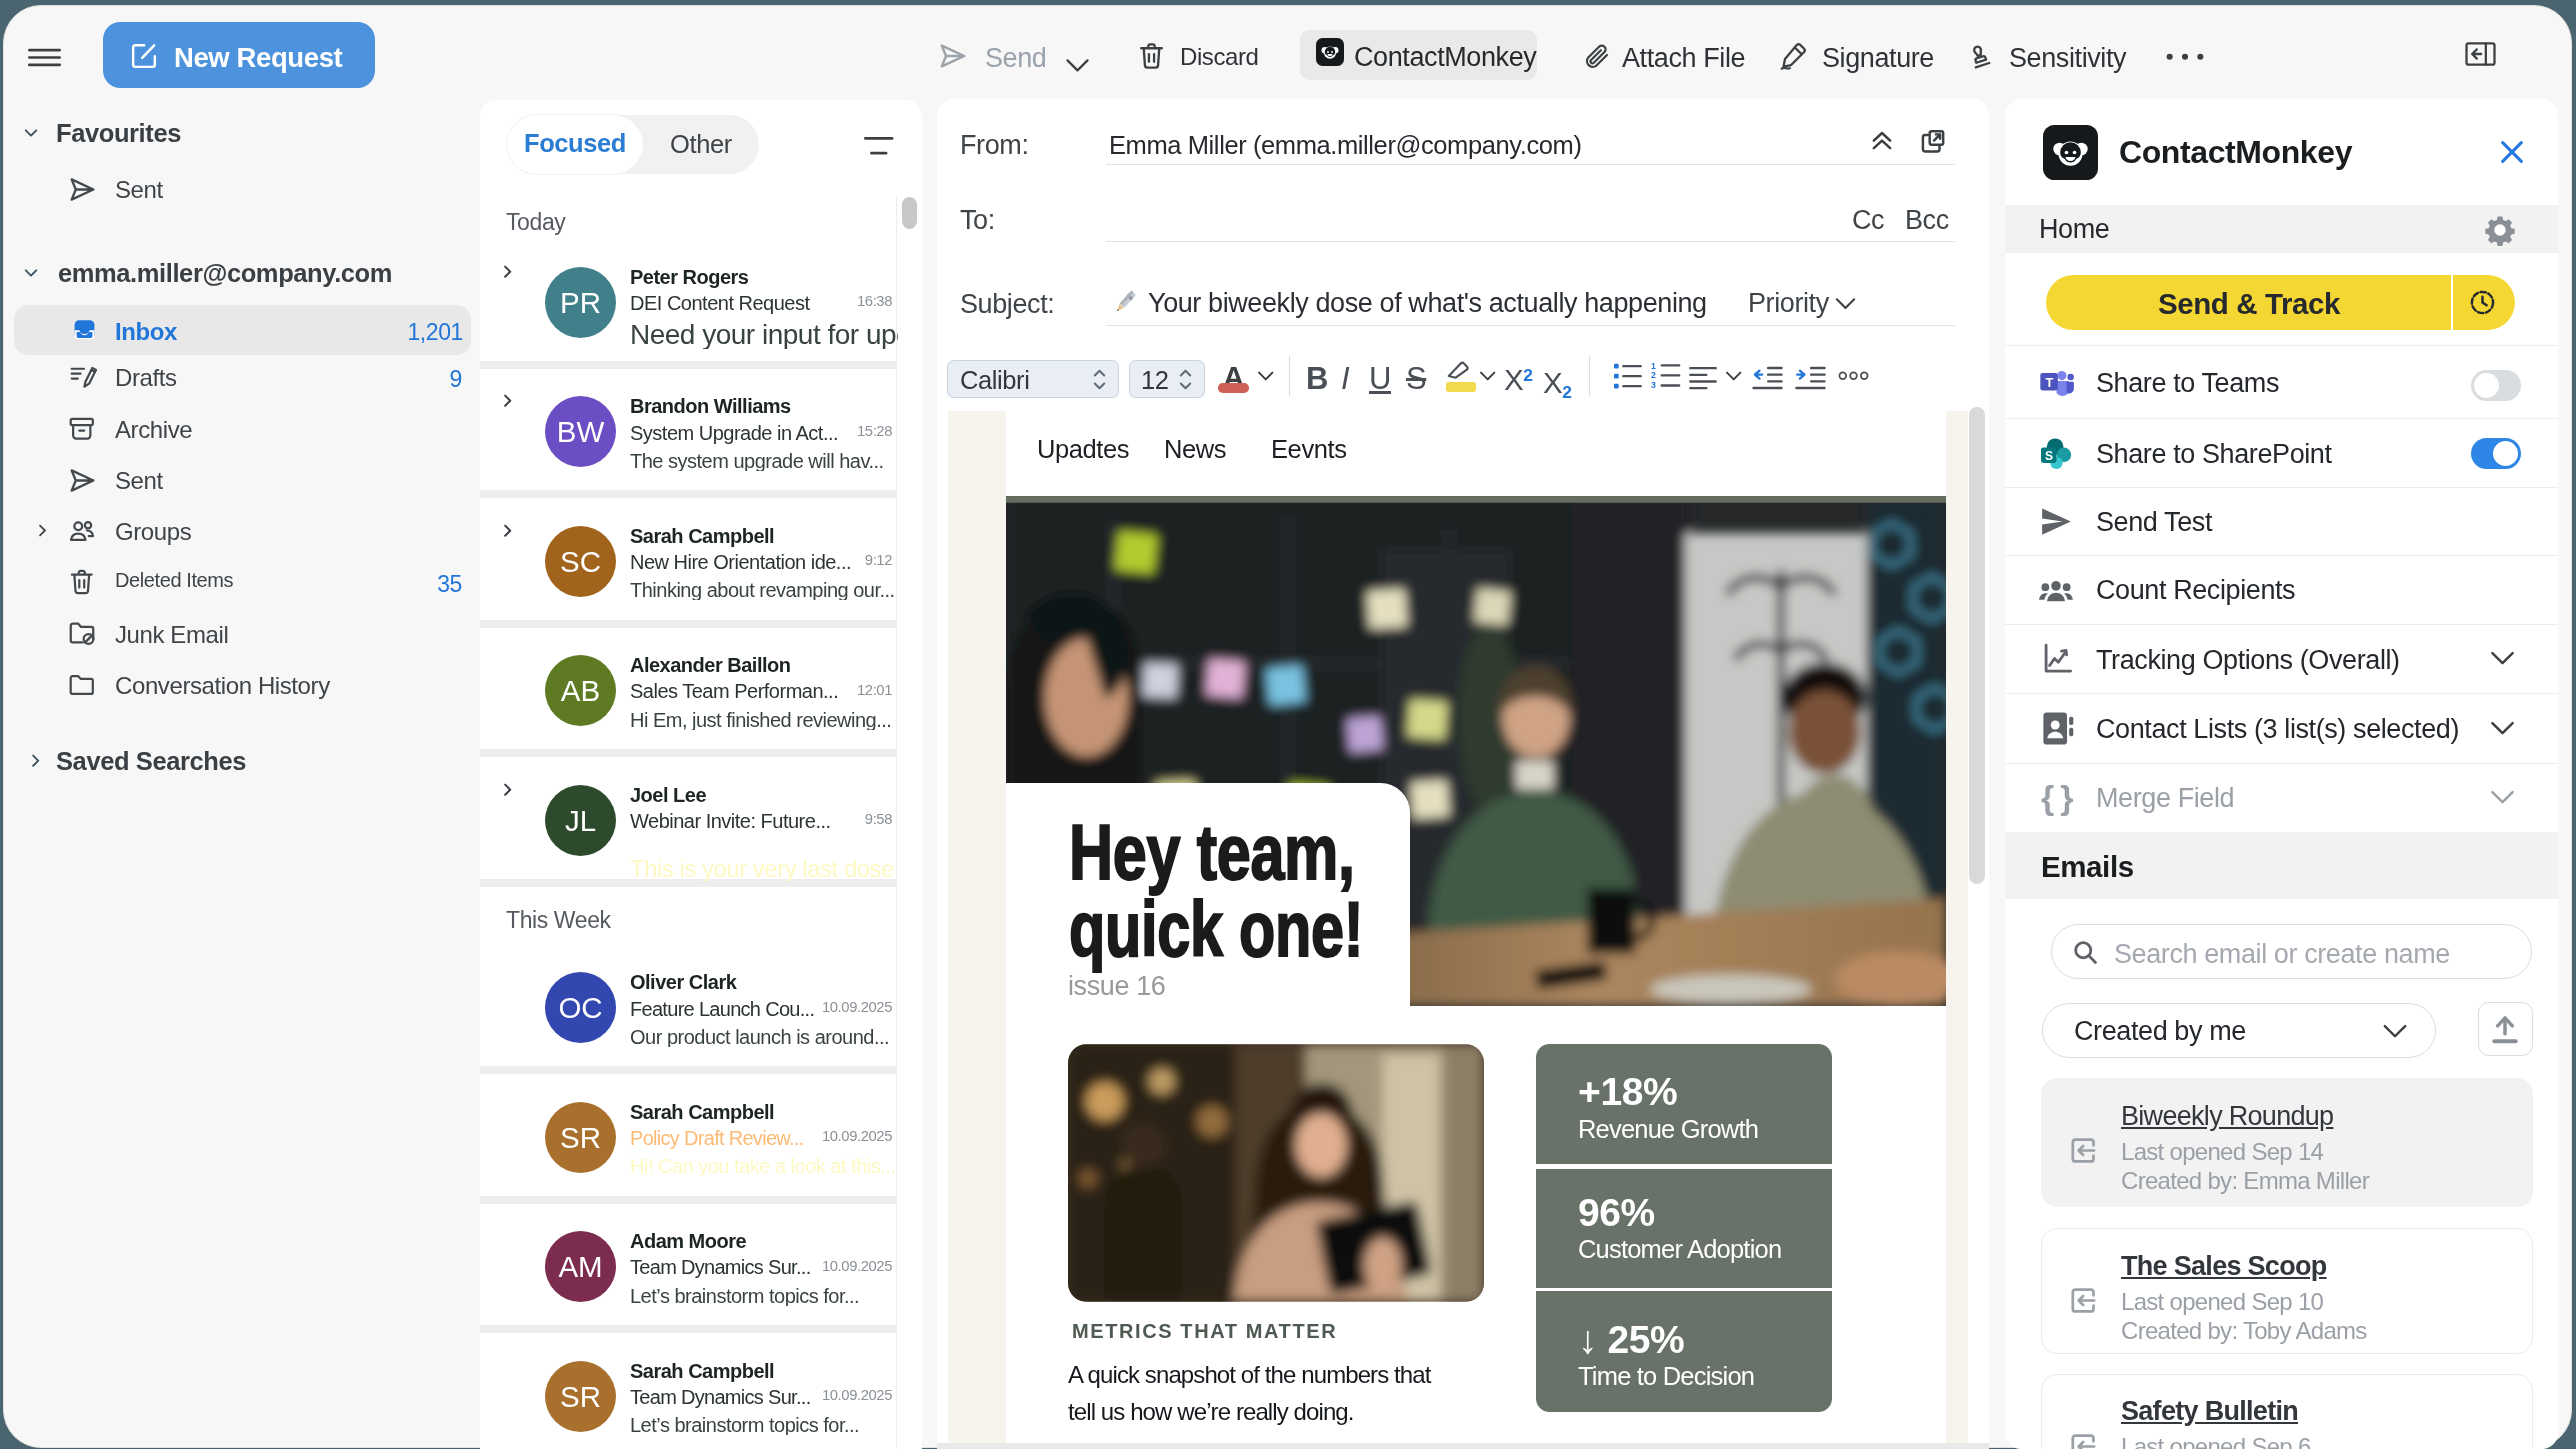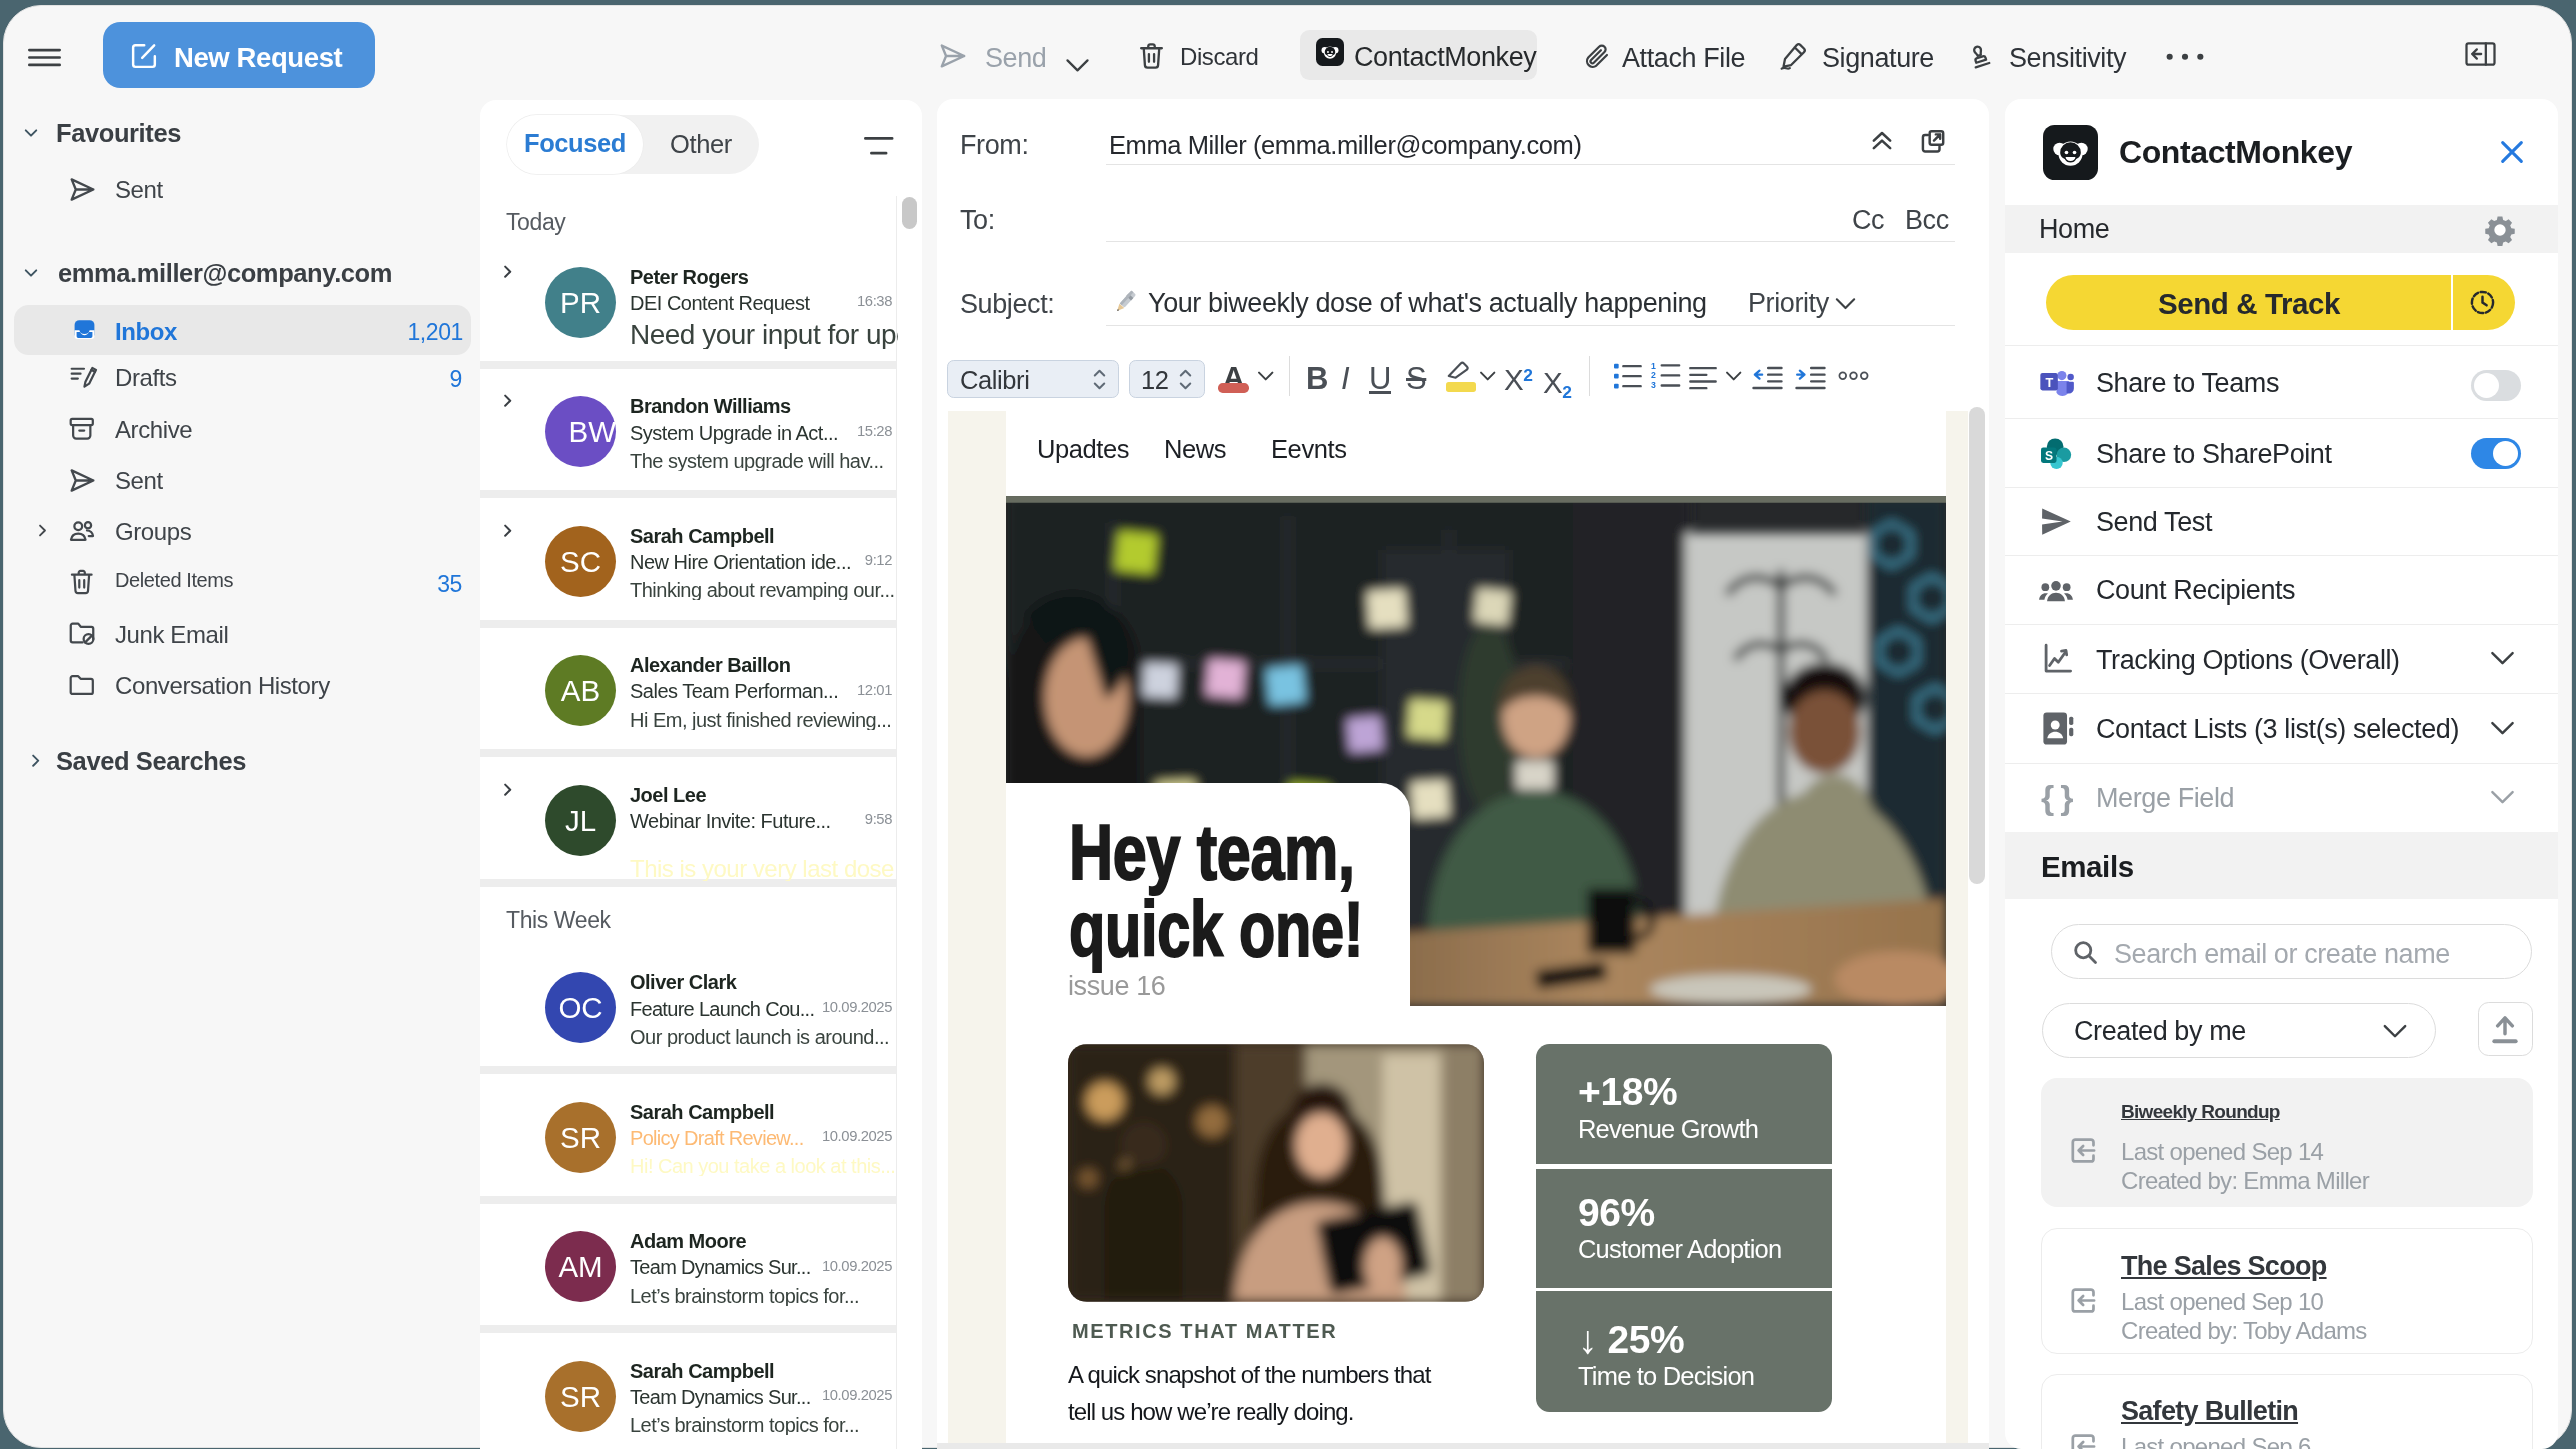--- a/index.html
+++ b/index.html
@@ -239,21 +239,21 @@
 <div class="abs" style="left:545px;top:267px;width:71px;height:71px;border-radius:50%;background:#41808a;color:#fff;font-size:29.5px;letter-spacing:0;text-align:center;line-height:71px">PR</div>
 <div class="t" style="left:630px;top:267px;font-size:20px;font-weight:700;letter-spacing:-0.5px;line-height:1;color:#1d2520">Peter Rogers</div>
 <div class="t" style="left:630px;top:293px;font-size:20px;letter-spacing:-0.5px;line-height:1;color:#2b3430">DEI Content Request</div>
 <div class="t" style="right:1684px;top:294px;font-size:14.8px;line-height:1;color:#8b9096">16:38</div>
 <div class="t" style="left:630px;top:321px;max-width:268px;overflow:hidden;font-size:28px;letter-spacing:-0.5px;line-height:1;color:#39433e">Need your input for upcom...</div>
 <div class="abs" style="left:499px;top:392px">
     <svg width="17.4" height="17.4" viewBox="0 0 24 24" fill="none" stroke="#3a3f44" stroke-width="2.8" stroke-linecap="round" stroke-linejoin="round">
       <path d="M8.5 5l7 7-7 7"></path>
     </svg>
   </div>
-<div class="abs" style="left:545px;top:396px;width:71px;height:71px;border-radius:50%;background:#6b4ec4;color:#fff;font-size:29.5px;letter-spacing:0;text-align:right;line-height:71px">BW</div>
+<div class="abs" style="left:545px;top:396px;width:71px;height:71px;border-radius:50%;background:#6b4ec4;color:#fff;font-size:29.5px;letter-spacing:0;text-align:center;line-height:71px">BW</div>
 <div class="t" style="left:630px;top:396px;font-size:20px;font-weight:700;letter-spacing:-0.5px;line-height:1;color:#1d2520">Brandon Williams</div>
 <div class="t" style="left:630px;top:423px;font-size:20px;letter-spacing:-0.5px;line-height:1;color:#2b3430">System Upgrade in Act...</div>
 <div class="t" style="right:1684px;top:424px;font-size:14.8px;line-height:1;color:#8b9096">15:28</div>
 <div class="t" style="left:630px;top:451px;max-width:268px;overflow:hidden;font-size:20px;letter-spacing:-0.5px;line-height:1;color:#39433e">The system upgrade will hav...</div>
 <div class="abs" style="left:499px;top:522px">
     <svg width="17.4" height="17.4" viewBox="0 0 24 24" fill="none" stroke="#3a3f44" stroke-width="2.8" stroke-linecap="round" stroke-linejoin="round">
       <path d="M8.5 5l7 7-7 7"></path>
     </svg>
   </div>
 <div class="abs" style="left:545px;top:526px;width:71px;height:71px;border-radius:50%;background:#a2631d;color:#fff;font-size:29.5px;letter-spacing:0;text-align:center;line-height:71px">SC</div>
@@ -728,21 +728,21 @@
       <path d="M4 22.5h16" stroke-width="3"></path>
     </svg>
   </div>
 <div class="abs" style="left:2041px;top:1078px;width:492px;height:129px;background:#f2f2f2;border-radius:16px"></div>
 <div class="abs" style="left:2067px;top:1135px">
     <svg width="31" height="31" viewBox="0 0 24 24" fill="none" stroke="#9aa0a6" stroke-width="2.1" stroke-linecap="round" stroke-linejoin="round">
       <path d="M20.5 8V5.5a2 2 0 0 0-2-2h-12a2 2 0 0 0-2 2v13a2 2 0 0 0 2 2h12a2 2 0 0 0 2-2V16"></path>
       <path d="M21 12H9M12.5 8.5L9 12l3.5 3.5"></path>
     </svg>
   </div>
-<div class="t" style="left:2121px;top:1101px;font-size:19px;font-weight:700;letter-spacing:-0.7px;color:#33373c;text-decoration:underline">Biweekly Roundup</div>
+<div class="t" style="left:2121px;top:1101px;font-size:27px;font-weight:400;letter-spacing:-0.7px;color:#33373c;text-decoration:underline">Biweekly Roundup</div>
 <div class="t" style="left:2121px;top:1138px;font-size:24px;letter-spacing:-0.7px;color:#9aa0a6">Last opened Sep 14</div>
 <div class="t" style="left:2121px;top:1167px;font-size:24px;letter-spacing:-0.7px;color:#9aa0a6">Created by: Emma Miller</div>
 <div class="abs" style="left:2041px;top:1228px;width:492px;height:126px;background:#fff;border:1.3px solid #ececec;border-radius:16px"></div>
 <div class="abs" style="left:2067px;top:1285px">
     <svg width="31" height="31" viewBox="0 0 24 24" fill="none" stroke="#9aa0a6" stroke-width="2.1" stroke-linecap="round" stroke-linejoin="round">
       <path d="M20.5 8V5.5a2 2 0 0 0-2-2h-12a2 2 0 0 0-2 2v13a2 2 0 0 0 2 2h12a2 2 0 0 0 2-2V16"></path>
       <path d="M21 12H9M12.5 8.5L9 12l3.5 3.5"></path>
     </svg>
   </div>
 <div class="t" style="left:2121px;top:1251px;font-size:27px;font-weight:600;letter-spacing:-0.7px;color:#33373c;text-decoration:underline">The Sales Scoop</div>

